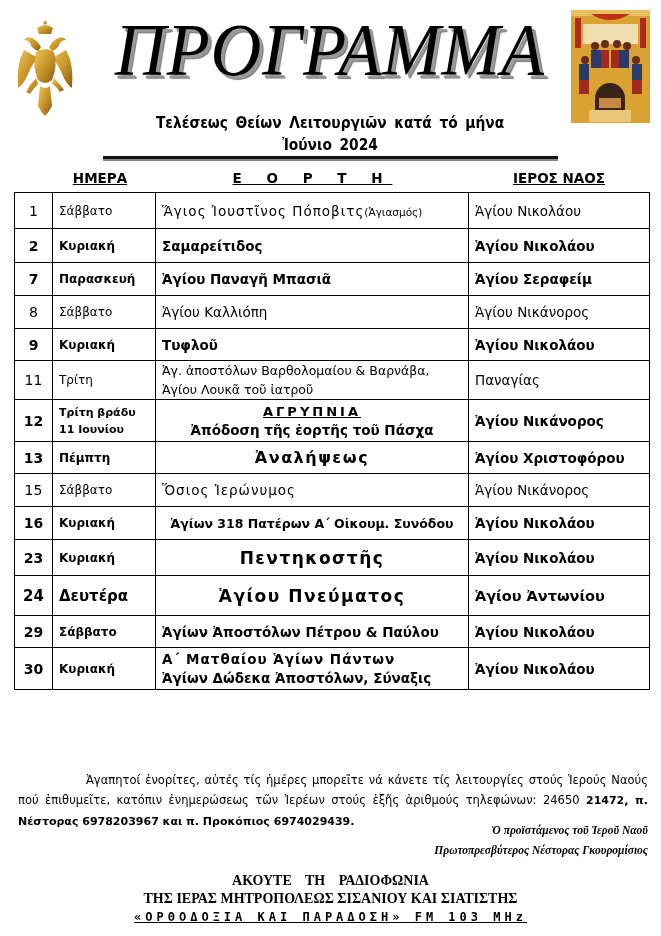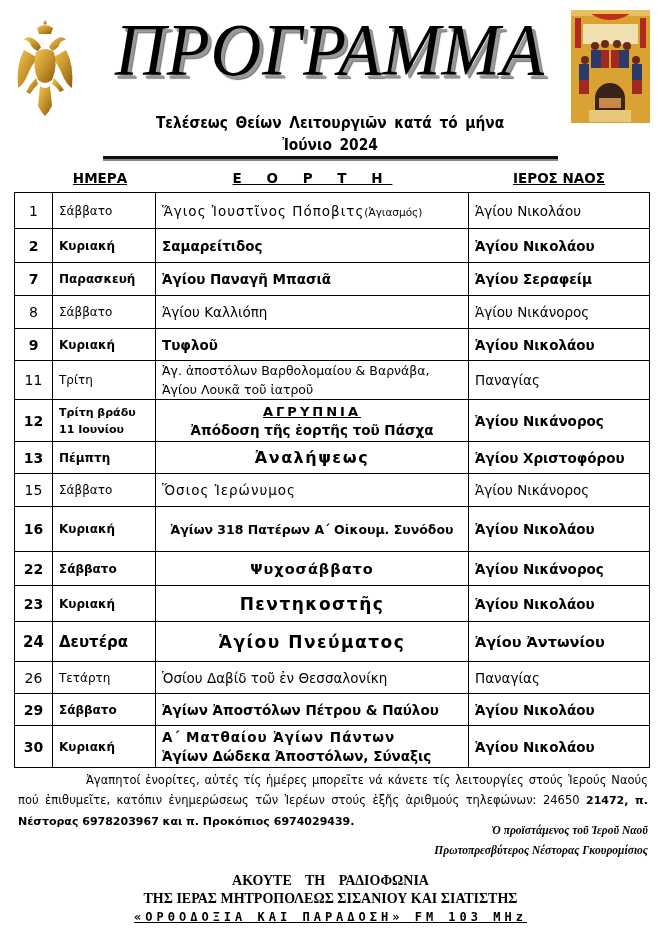--- a/index.html
+++ b/index.html
@@ -206,50 +206,38 @@
       <td class="day">Πέμπτη</td>
       <td class="feast center big">Ἀναλήψεως</td>
       <td class="church">Ἁγίου Χριστοφόρου</td>
     </tr>
     <tr style="height:33px">
       <td class="num">15</td>
       <td class="day">Σάββατο</td>
       <td class="feast spaced">Ὅσιος Ἱερώνυμος</td>
       <td class="church">Ἁγίου Νικάνορος</td>
     </tr>
-    <tr class="bold" style="height:45px">
+    <tr class="bold" style="height:33px">
       <td class="num">16</td>
       <td class="day">Κυριακή</td>
       <td class="feast center" style="font-size:12.5px">Ἁγίων 318 Πατέρων Α΄ Οἰκουμ. Συνόδου</td>
       <td class="church">Ἁγίου Νικολάου</td>
-    </tr>
-    <tr class="bold" style="height:34px">
-      <td class="num">22</td>
-      <td class="day">Σάββατο</td>
-      <td class="feast center spaced" style="font-size:14.5px">Ψυχοσάββατο</td>
-      <td class="church">Ἁγίου Νικάνορος</td>
     </tr>
     <tr class="bold" style="height:36px">
       <td class="num">23</td>
       <td class="day">Κυριακή</td>
       <td class="feast center bigger">Πεντηκοστῆς</td>
       <td class="church">Ἁγίου Νικολάου</td>
     </tr>
     <tr class="bold" style="height:40px">
       <td class="num" style="font-size:15px">24</td>
       <td class="day" style="font-size:15px">Δευτέρα</td>
       <td class="feast center bigger">Ἁγίου Πνεύματος</td>
       <td class="church" style="font-size:14.5px">Ἁγίου Ἀντωνίου</td>
     </tr>
-    <tr style="height:32px">
-      <td class="num">26</td>
-      <td class="day">Τετάρτη</td>
-      <td class="feast">Ὁσίου Δαβίδ τοῦ ἐν Θεσσαλονίκη</td>
-      <td class="church">Παναγίας</td>
-    </tr>
     <tr class="bold" style="height:32px">
       <td class="num">29</td>
       <td class="day">Σάββατο</td>
       <td class="feast">Ἁγίων Ἀποστόλων Πέτρου &amp; Παύλου</td>
       <td class="church">Ἁγίου Νικολάου</td>
     </tr>
     <tr class="bold" style="height:42px">
       <td class="num">30</td>
       <td class="day">Κυριακή</td>
       <td class="feast">

